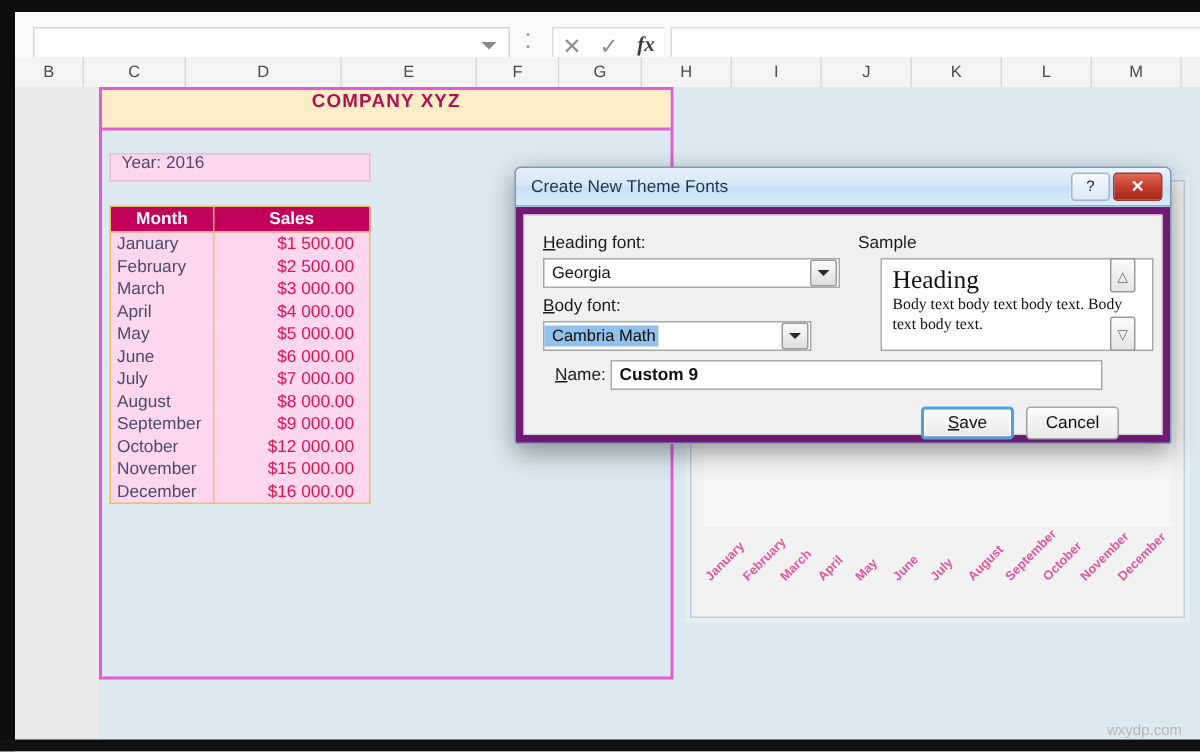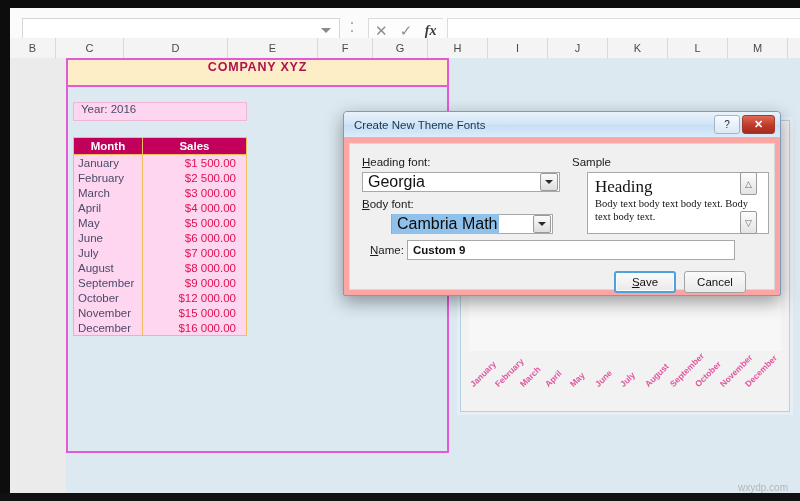--- a/index.html
+++ b/index.html
@@ -65,39 +65,39 @@
     border:1px solid #b8cfdd;box-shadow:0 0 0 3px #e6eff6;box-sizing:border-box;}
   .chart-title{position:absolute;left:0;top:8px;width:100%;text-align:center;font-size:11px;font-weight:bold;
     color:#d4609f;filter:blur(1.6px);opacity:.75;}
   .chart-plot{position:absolute;left:8px;top:30px;right:8px;bottom:60px;background:#f7f7f7;}
   .chart-axis-labels{position:absolute;left:8px;right:8px;bottom:8px;height:56px;}
   .xlab{position:absolute;bottom:14px;transform-origin:left bottom;transform:rotate(-45deg);
     font-size:8.5px;font-weight:bold;color:#e0559c;white-space:nowrap;}
 
   
   .dlg{position:absolute;left:343px;top:111px;width:438px;height:185px;
-    background:#fca5a5;border:1px solid #7a9bbd;border-radius:4px 4px 2px 2px;
+    background:#701a75;border:1px solid #7a9bbd;border-radius:4px 4px 2px 2px;
     box-shadow:0 6px 18px rgba(0,0,0,.38);box-sizing:border-box;z-index:40;overflow:hidden;}
   .dlg-title{position:absolute;left:0;top:0;width:100%;height:26px;
     background:linear-gradient(to bottom,#e8f2fb 0%,#d3e6f7 48%,#c7def4 52%,#dbecfb 100%);
     border-bottom:1px solid #a9c6e0;box-sizing:border-box;display:flex;align-items:center;}
   .dlg-title .t{font-size:11.5px;color:#17374f;padding-left:10px;}
   .btn-help{position:absolute;right:40px;top:3px;width:26px;height:19px;border:1px solid #9fb7cc;border-radius:3px;
     background:linear-gradient(to bottom,#f6fbff,#dbe8f4);display:flex;align-items:center;justify-content:center;
     font-size:10px;color:#224;box-sizing:border-box;}
   .btn-close{position:absolute;right:5px;top:3px;width:33px;height:19px;border:1px solid #a23b2c;border-radius:3px;
     background:linear-gradient(to bottom,#e06a56,#c0392b 55%,#a32c1e);display:flex;align-items:center;justify-content:center;
     font-size:11px;color:#fff;font-weight:bold;box-sizing:border-box;}
   .dlg-body{position:absolute;left:5px;top:31px;right:5px;bottom:5px;background:#f0f0f0;
     border:1px solid #d9d9d9;box-sizing:border-box;}
 
   .lbl{position:absolute;font-size:11.5px;color:#1b1b1b;}
   .u{text-decoration:underline;}
   .combo{position:absolute;height:20px;background:#fff;border:1px solid #a8a8a8;box-sizing:border-box;display:flex;align-items:center;}
-  .combo .val{flex:1;font-size:16px;padding-left:5px;color:#111;white-space:nowrap;overflow:hidden;}
+  .combo .val{flex:1;font-size:11px;padding-left:5px;color:#111;white-space:nowrap;overflow:hidden;}
   .combo .val.sel{background:#8fc1eb;color:#0b0b0b;display:inline-block;flex:0 0 auto;padding:1px 2px 1px 5px;}
   .combo .arrow{width:18px;height:18px;margin-right:1px;border:1px solid #9a9a9a;border-radius:2px;
     background:linear-gradient(to bottom,#fbfbfb,#dedede);display:flex;align-items:center;justify-content:center;box-sizing:border-box;}
   .combo .arrow i{width:0;height:0;border-left:4px solid transparent;border-right:4px solid transparent;border-top:4px solid #2a2a2a;display:block;}
 
   .textfield{position:absolute;height:20px;background:#fff;border:1px solid #a8a8a8;box-sizing:border-box;display:flex;align-items:center;}
   .textfield span{font-size:11.5px;padding-left:5px;color:#111;}
 
   .sample-box{position:absolute;background:#fff;border:1px solid #a8a8a8;box-sizing:border-box;padding:4px 7px;overflow:hidden;}
   .sample-heading{font-family:"Liberation Serif",serif;font-size:17px;color:#111;line-height:1.12;}
@@ -257,21 +257,21 @@
   <div class="dlg-body">
     <div class="lbl" style="left:12px;top:12px;"><span class="u">H</span><span id="hfl">eading font:</span></div>
     <div class="combo" style="left:12px;top:28px;width:198px;">
       <span class="val">Georgia</span>
       <span class="arrow">
           <i></i>
         </span>
     </div>
 
     <div class="lbl" style="left:12px;top:54px;"><span class="u">B</span><span id="bfl">ody font:</span></div>
-    <div class="combo" style="left:12px;top:70px;width:162px;margin-left:29px;">
+    <div class="combo" style="left:12px;top:70px;width:179px;">
       <span class="val sel">Cambria Math</span>
       <span style="flex:1"></span>
       <span class="arrow">
           <i></i>
         </span>
     </div>
 
     <div class="lbl" style="left:222px;top:12px;">Sample</div>
     <div class="sample-box" style="left:225px;top:28px;width:182px;height:62px;margin-left:12px;">
       <div class="sample-heading">Heading</div>

